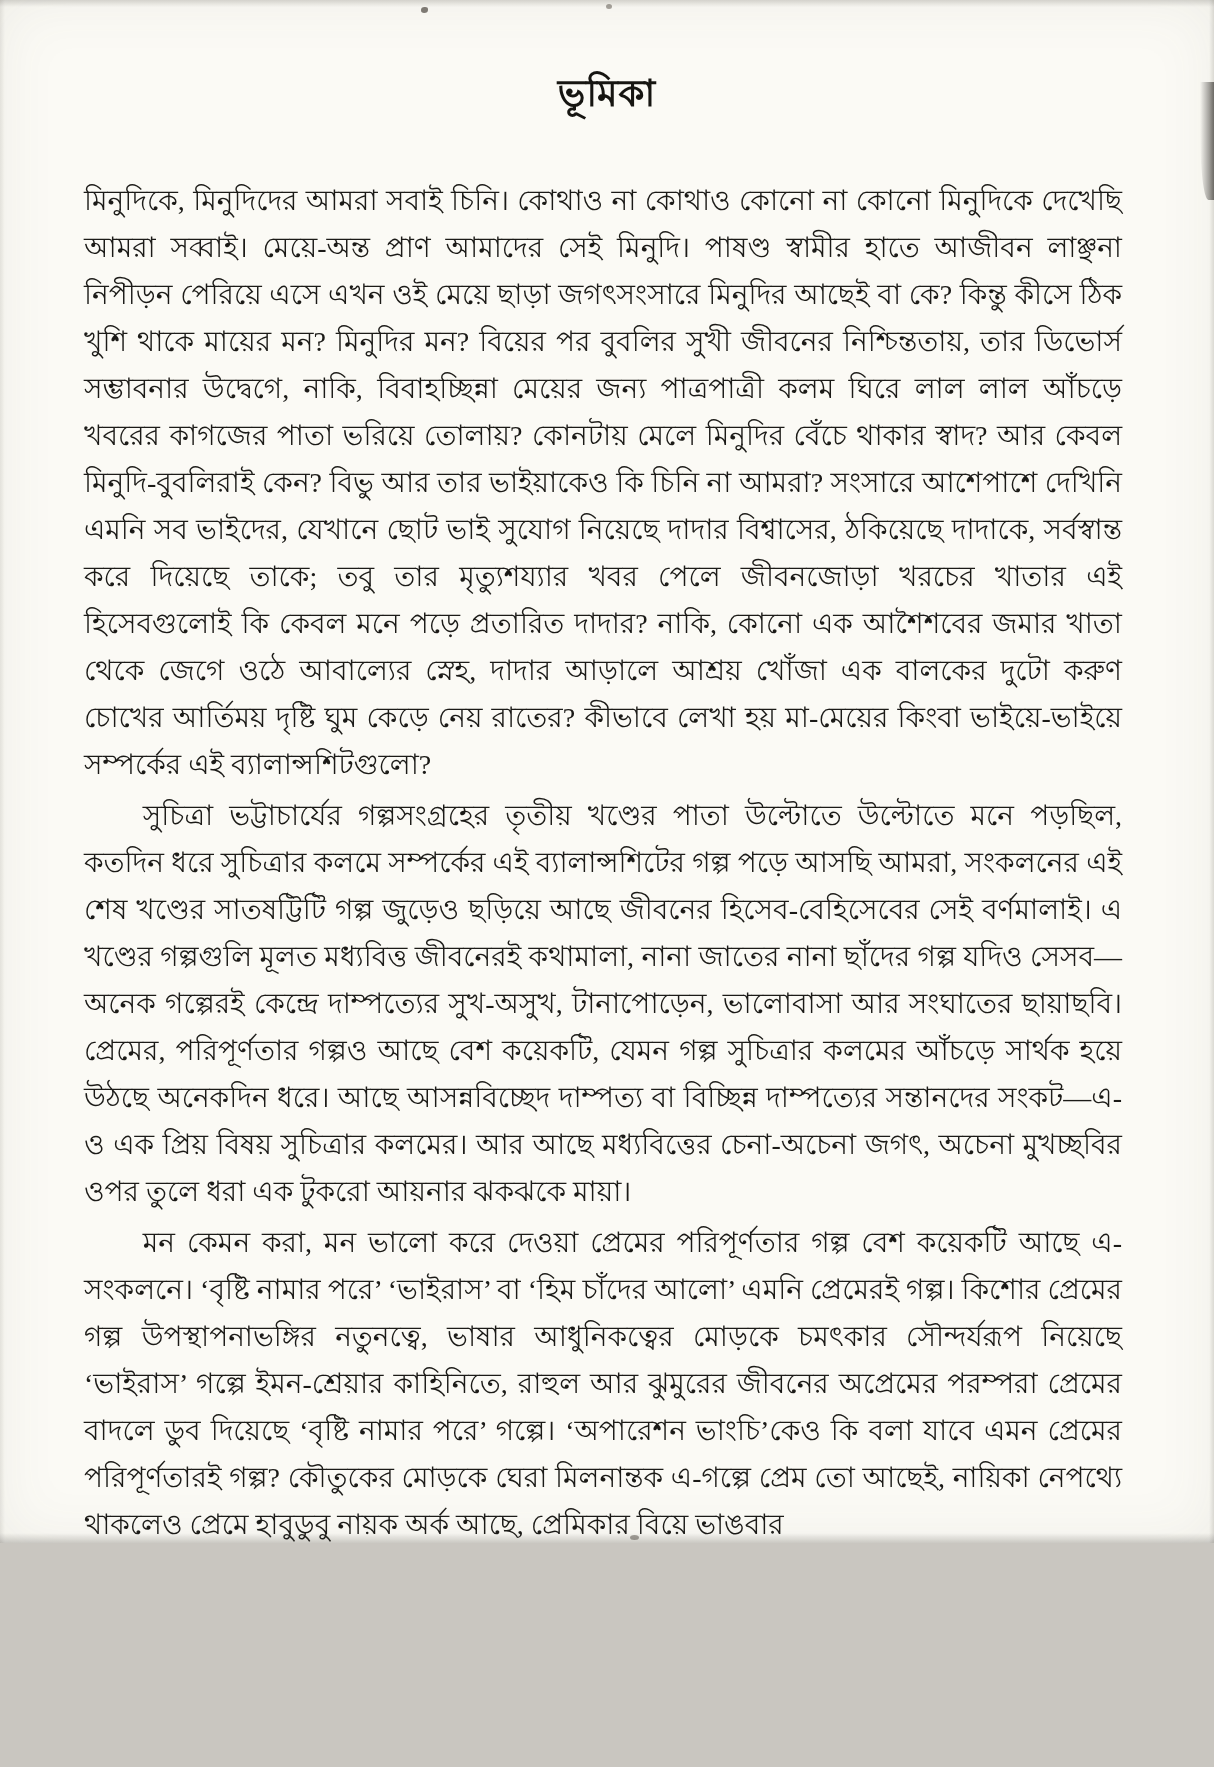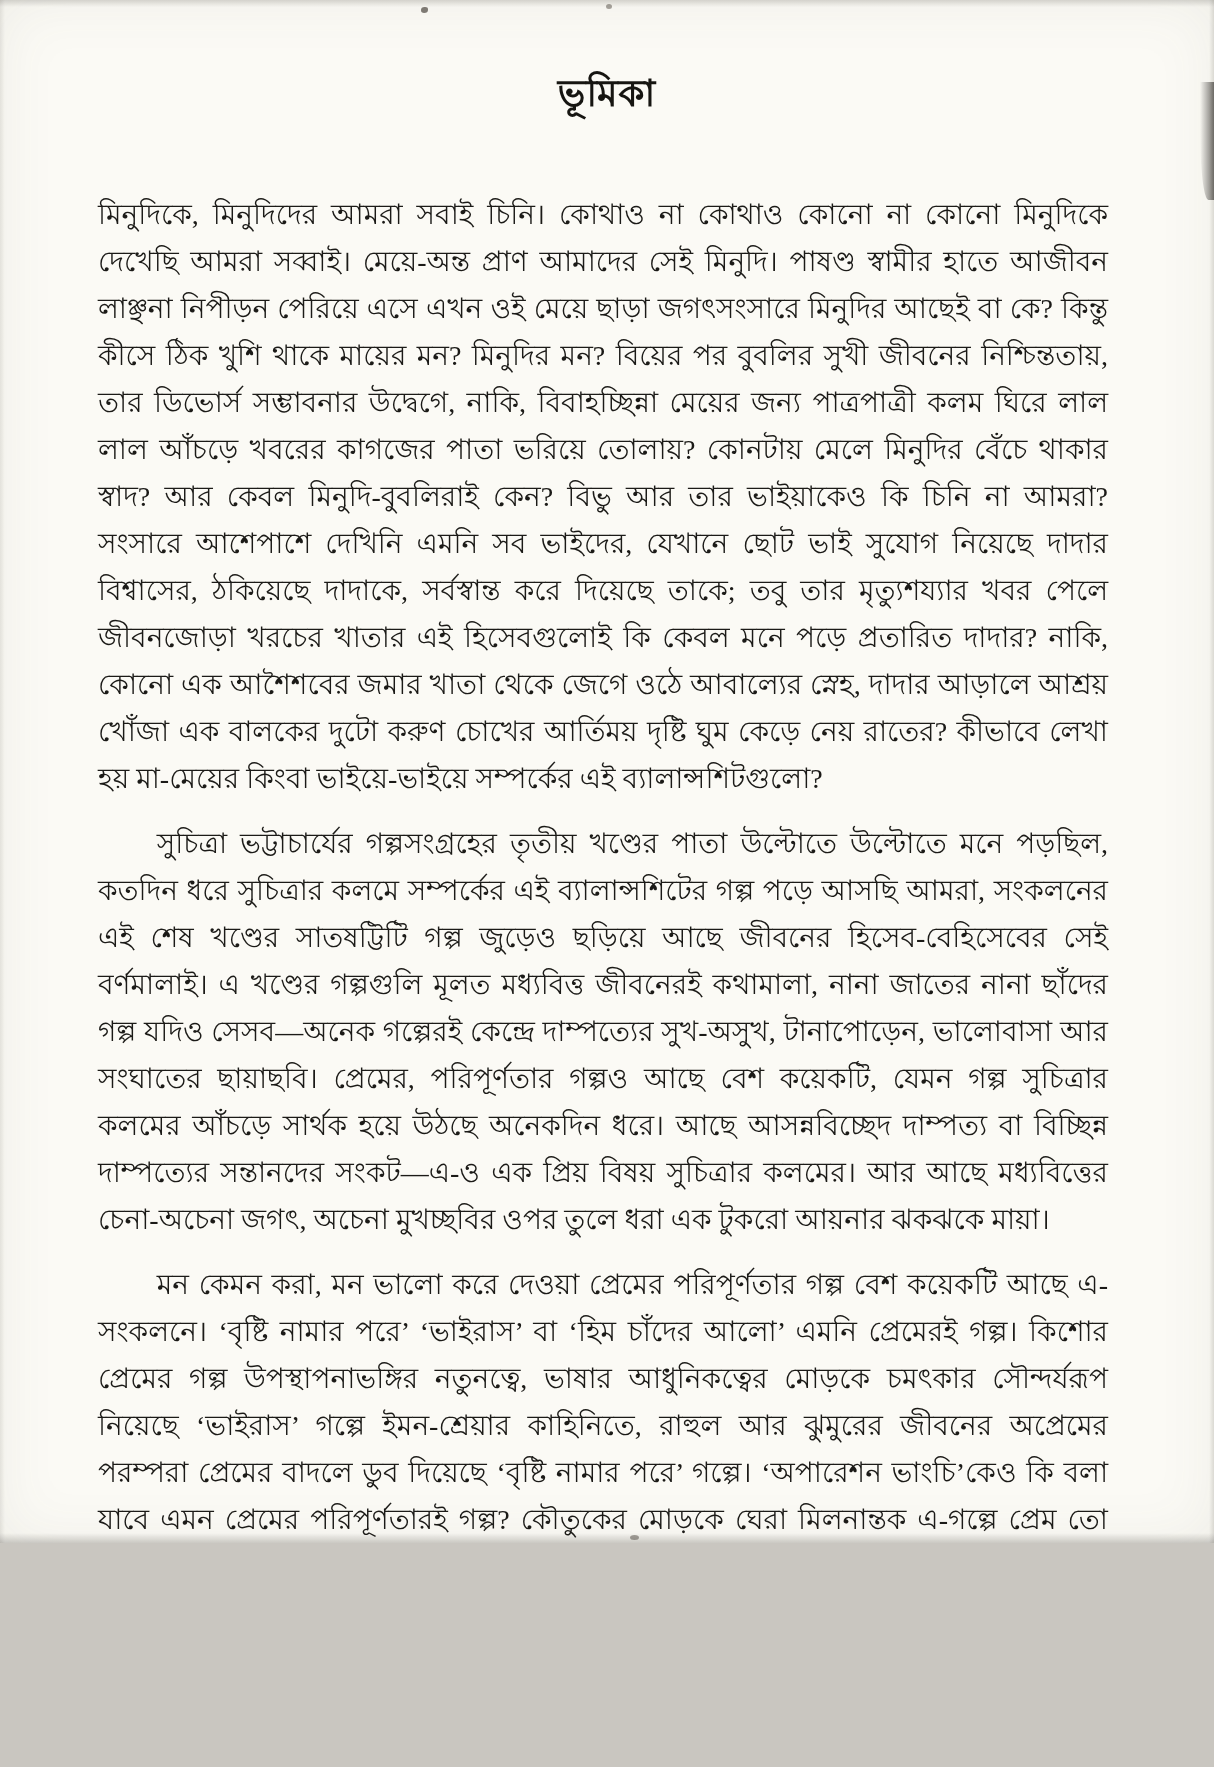--- a/index.html
+++ b/index.html
@@ -28,21 +28,21 @@
     color: #161511;
   }
   .body-text {
     padding: 46px 88px 0 80px;
     font-size: 28px;
     line-height: 47px;
     text-align: justify;
     text-justify: inter-word;
   }
   .para {
-    margin: 18px;
+    margin: 4px;
   }
   .para.indented {
     text-indent: 2.1em;
   }
   
   .artifact {
     position: absolute;
     pointer-events: none;
   }
   .speck-1 {

